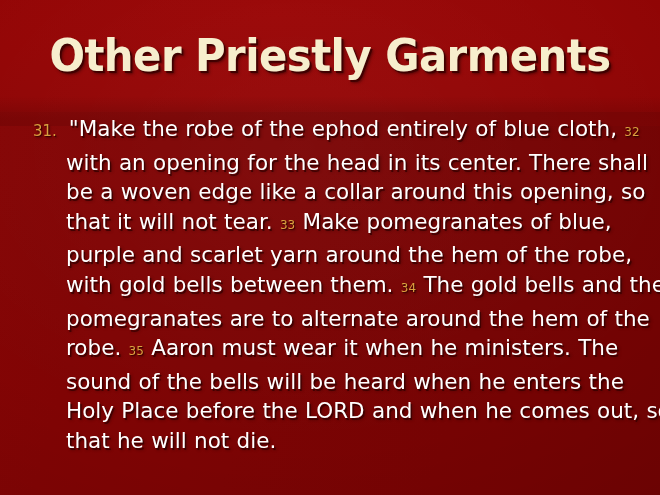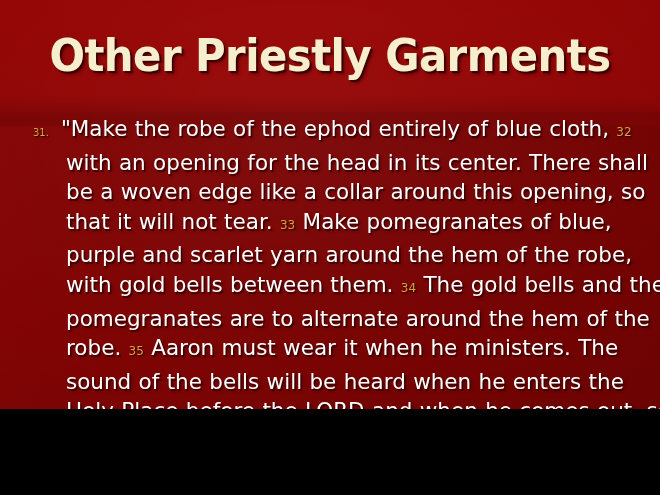--- a/index.html
+++ b/index.html
@@ -3,21 +3,21 @@
 <meta charset="utf-8">
 <style>
   html, body {
     margin: 0;
     padding: 0;
     background: #000;
   }
   #slide {
     position: relative;
     width: 660px;
-    height: 409px;
+    height: 495px;
     overflow: hidden;
     font-family: "DejaVu Sans", sans-serif;
     
     background: #7d0404;
   }
   
   #slide .bg-top {
     position: absolute;
     left: 0; top: 0;
     width: 100%;
@@ -100,21 +100,21 @@
     text-align: left;
     text-shadow:
       1.5px 1.5px 0px rgba(55,0,0,0.80),
       2px 2px 3px rgba(30,0,0,0.45);
     text-indent: -33px;
     padding-left: 33px;
     word-spacing: 0.5px;
   }
   #slide .body .vnum-lead {
     color: #d9a13f;
-    font-size: 10px;
+    font-size: 15px;
     text-shadow:
       1px 1px 0px rgba(55,0,0,0.8),
       1.5px 1.5px 2px rgba(30,0,0,0.45);
   }
   #slide .body .vnum {
     color: #d9a13f;
     font-size: 12px;
     text-shadow:
       1px 1px 0px rgba(55,0,0,0.8),
       1.5px 1.5px 2px rgba(30,0,0,0.45);

